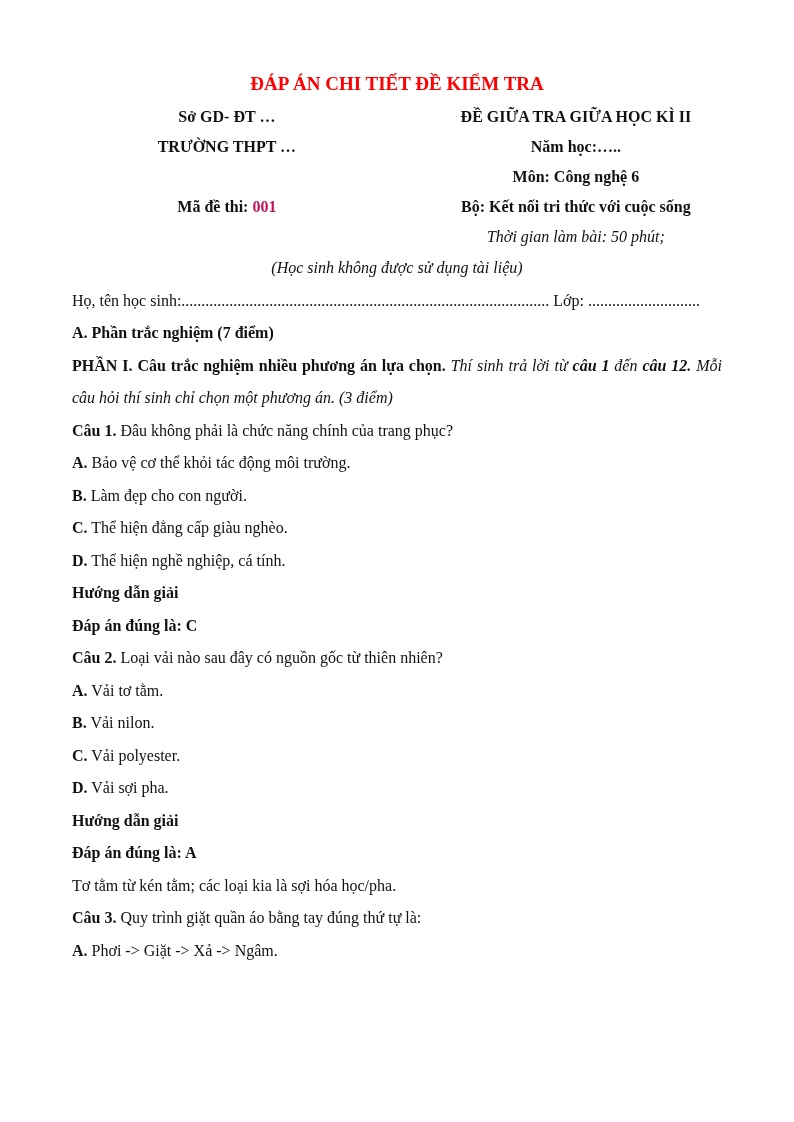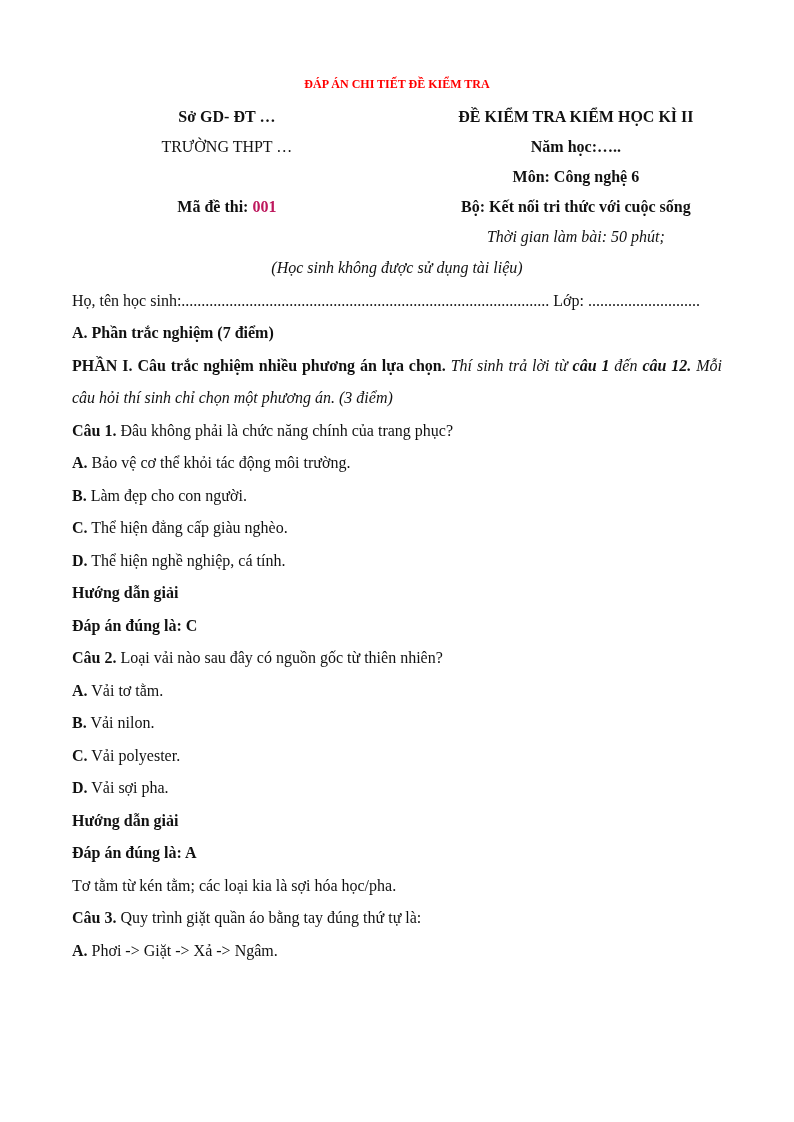--- a/index.html
+++ b/index.html
@@ -11,21 +11,21 @@
     background: #ffffff;
     box-sizing: border-box;
     padding: 70px 72px 0 72px;
     font-family: "Liberation Serif", "DejaVu Serif", serif;
     font-size: 16px;
     color: #111111;
     overflow: hidden;
   }
   .doc-title {
     text-align: center;
-    font-size: 12px;
+    font-size: 19px;
     line-height: 28px;
     margin-bottom: 4px;
     font-weight: bold;
   }
   .header-row {
     display: flex;
     justify-content: space-between;
     align-items: flex-start;
     gap: 48px;
   }
@@ -40,26 +40,26 @@
 </head>
 <body>
 
 <div class="page">
 
   <div class="doc-title"><span style="font-weight: bold; color: rgb(255, 0, 0);">ĐÁP ÁN CHI TIẾT ĐỀ KIỂM TRA</span></div>
 
   <div class="header-row">
     <div class="header-col-left">
         <div class="hline"><span style="font-weight: bold;">Sở GD- ĐT …</span></div>
-        <div class="hline"><span style="font-weight: normal;">TRƯỜNG THPT …</span></div>
+        <div class="hline"><span style="font-weight: bold;">TRƯỜNG THPT …</span></div>
         <div class="hline"></div>
         <div class="hline"><span style="font-weight: bold;">Mã đề thi: </span><span style="font-weight: bold; color: #be185d;">001</span></div>
       </div>
     <div class="header-col-right">
-        <div class="hline"><span style="font-weight: bold;">ĐỀ KIỂM TRA KIỂM HỌC KÌ II</span></div>
+        <div class="hline"><span style="font-weight: bold;">ĐỀ GIỮA TRA GIỮA HỌC KÌ II</span></div>
         <div class="hline"><span style="font-weight: bold;">Năm học:…..</span></div>
         <div class="hline"><span style="font-weight: bold; margin-top: 12px;">Môn: Công nghệ 6</span></div>
         <div class="hline"><span style="font-weight: bold;">Bộ: Kết nối tri thức với cuộc sống</span></div>
         <div class="hline"><span style="font-style: italic;">Thời gian làm bài: 50 phút;</span></div>
       </div>
   </div>
 
   <div class="para note"><span style="font-style: italic;">(Học sinh không được sử dụng tài liệu)</span></div>
 
   <div class="para student"><span>Họ, tên học sinh:</span><span>............................................................................................</span><span> Lớp: </span><span>............................</span></div>

